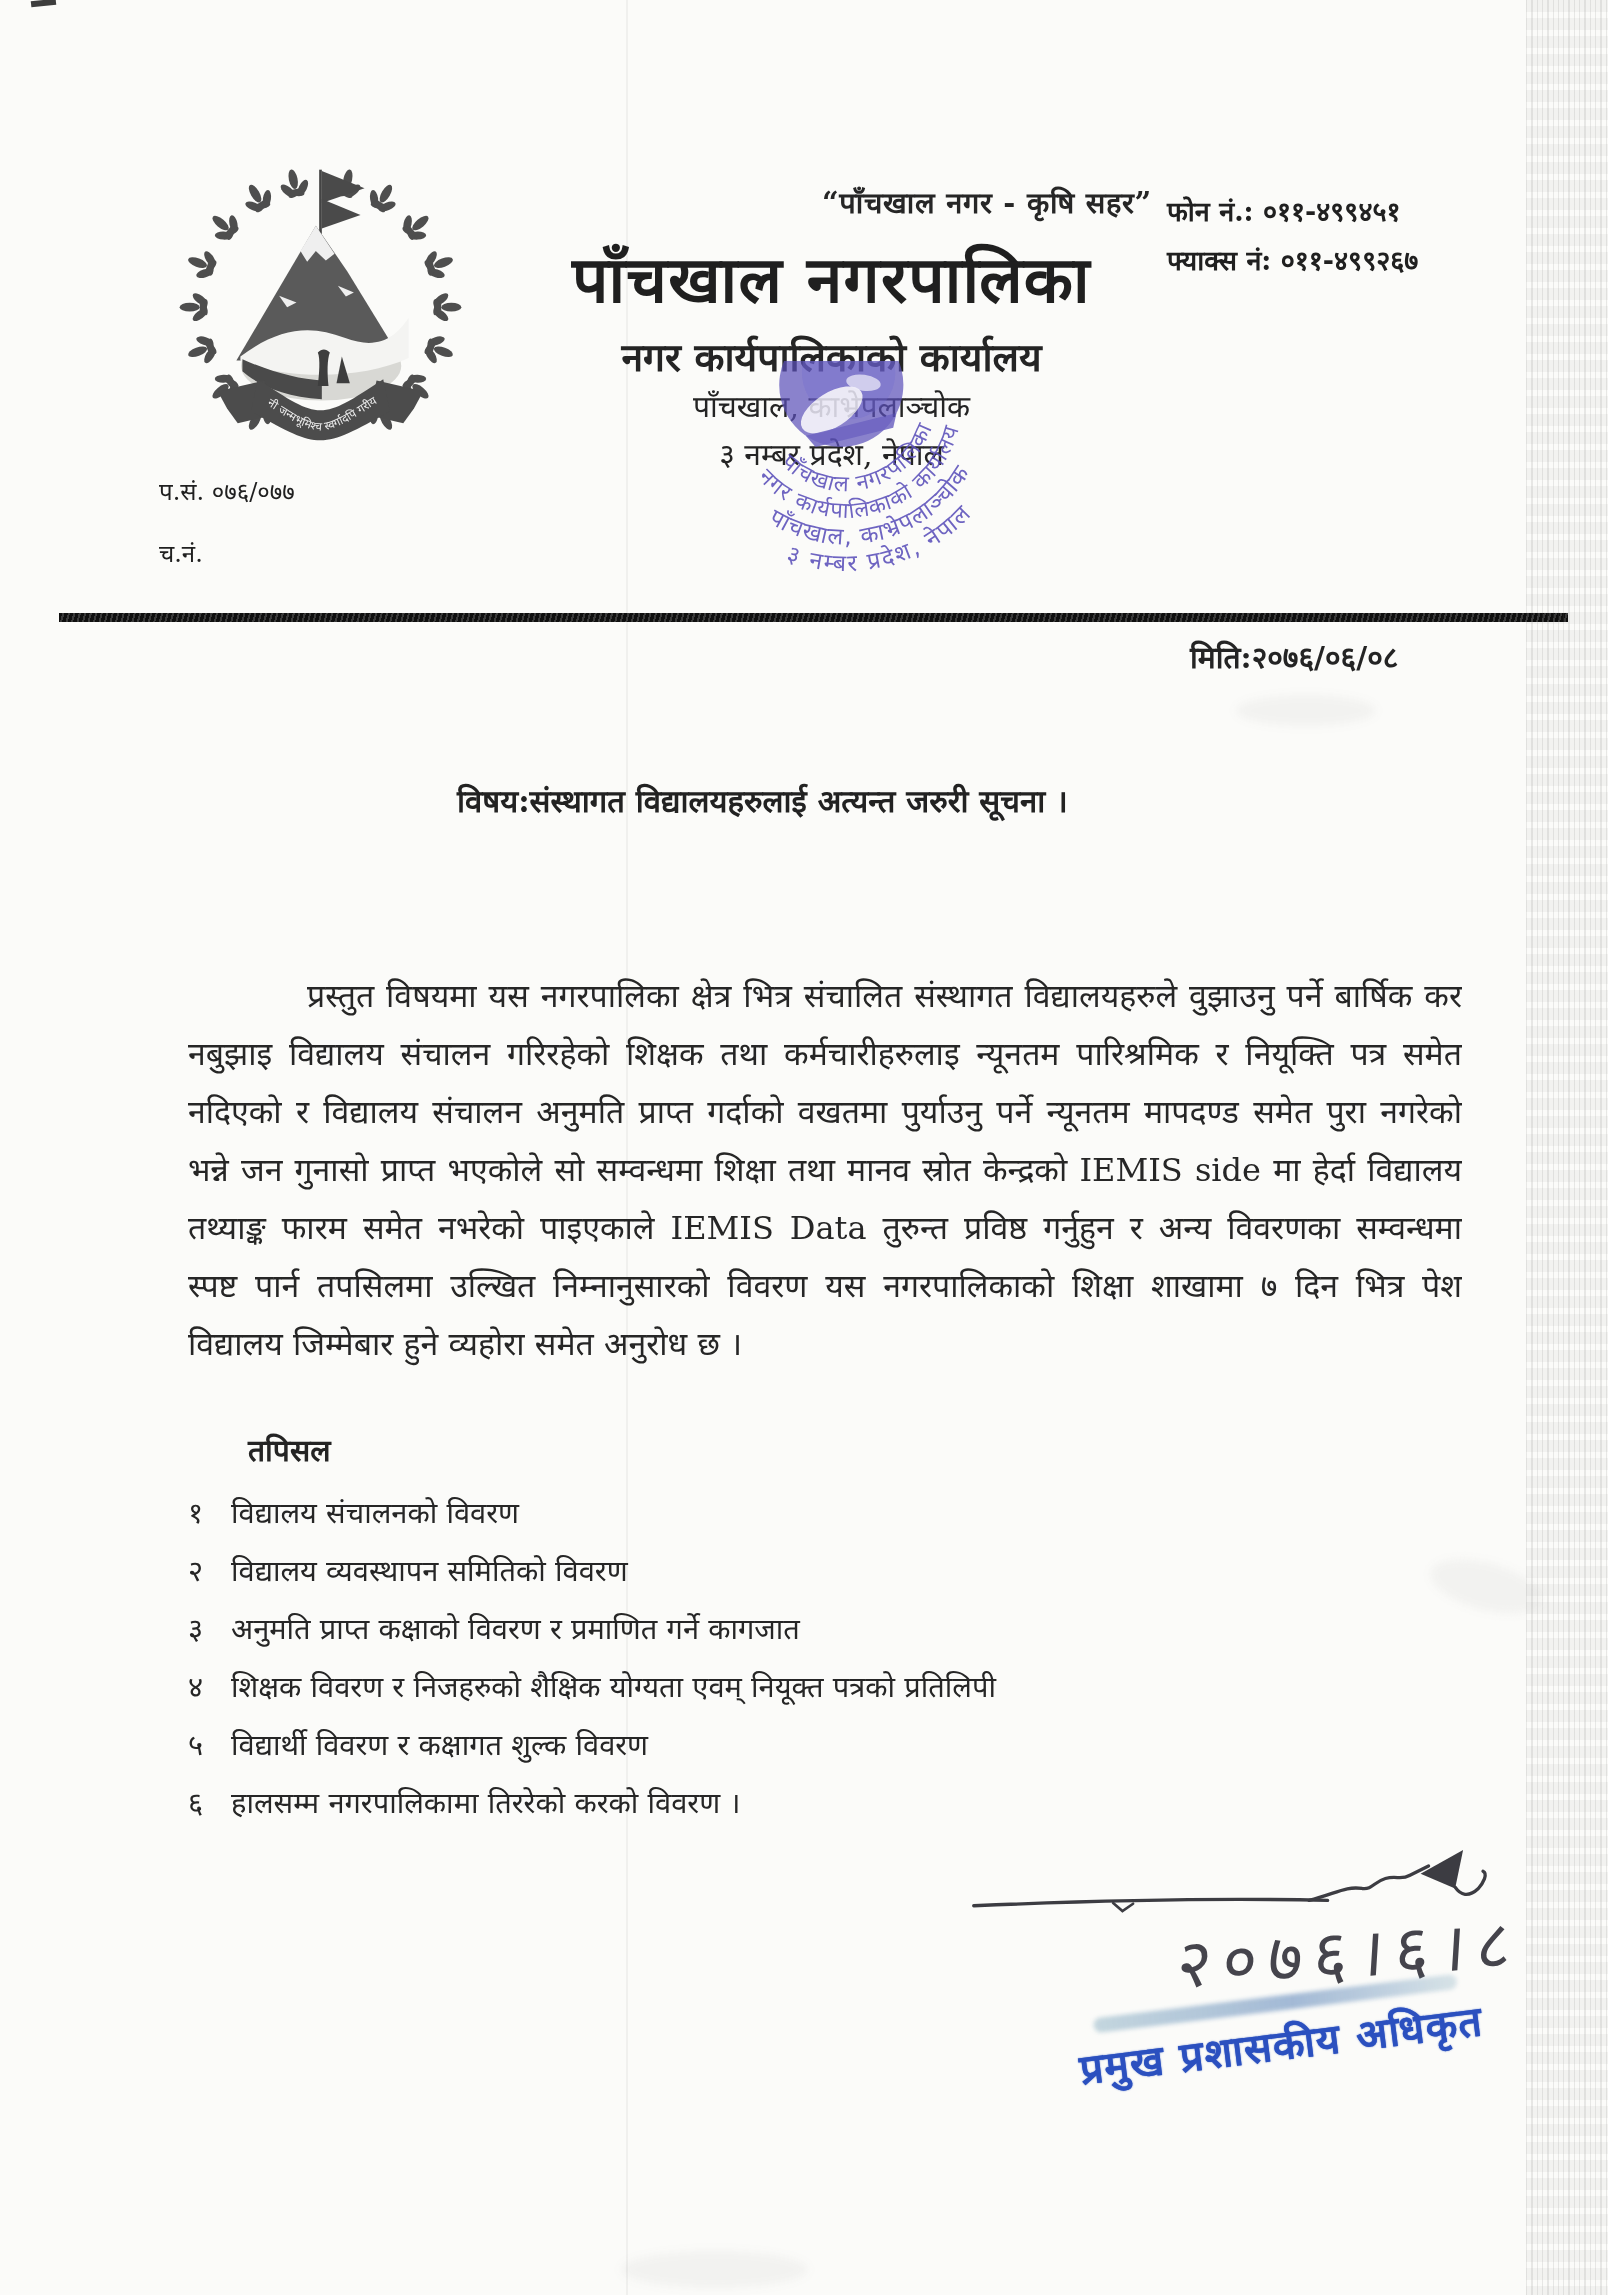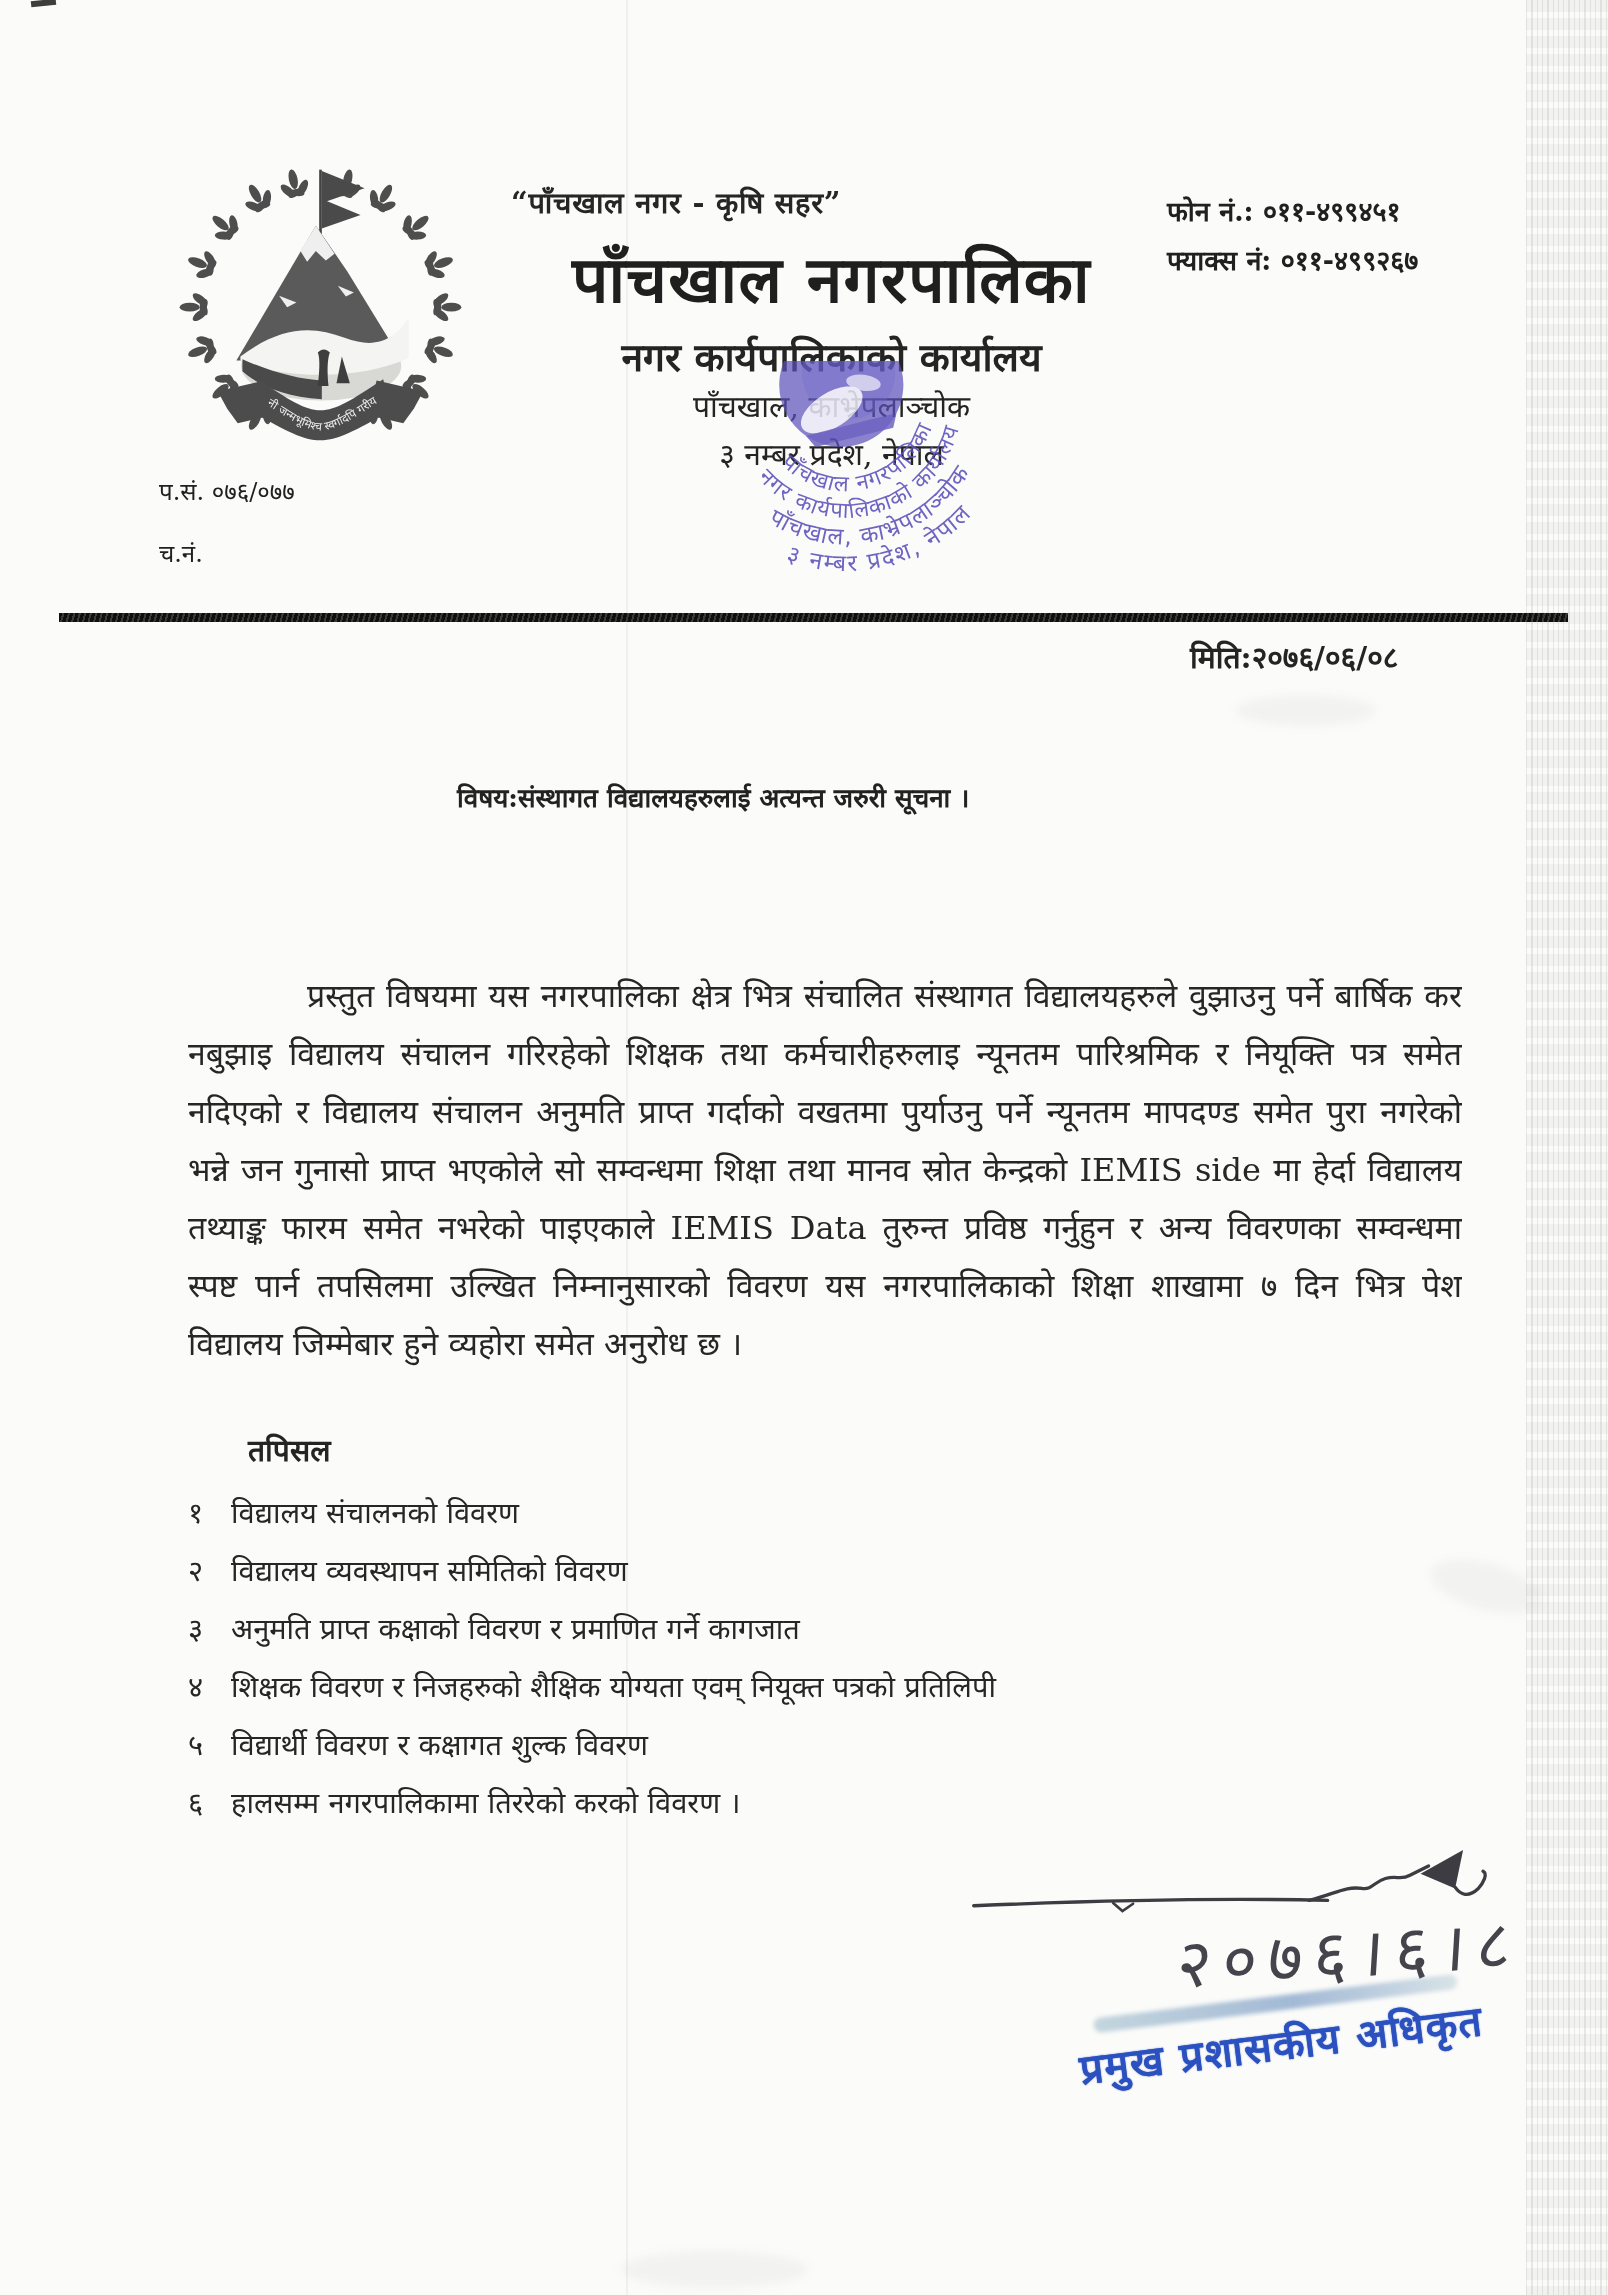--- a/index.html
+++ b/index.html
@@ -5,21 +5,21 @@
   html,body{margin:0;padding:0;background:#d8d8d5;}
   .page{
     position:relative; width:1609px; height:2295px;
     background:#fbfbf9; overflow:hidden;
     color:#2e2d2b;
     font-family:"DejaVu Sans","Liberation Sans",sans-serif;
   }
   .abs{position:absolute;}
 
   
-  .slogan{left:511px; top:182px; width:641px; text-align:left;
+  .slogan{left:511px; top:182px; width:641px; text-align:right;
     font-size:29px; font-weight:600; letter-spacing:0.7px; color:#262626;
     font-family:"DejaVu Serif","Liberation Serif",serif;}
   .title{left:491px; top:234px; width:681px; text-align:center;
     font-size:64px; font-weight:700; color:#1f1f1f; letter-spacing:1.3px;
     font-family:"DejaVu Serif","Liberation Serif",serif;}
   .office{left:511px; top:329px; width:641px; text-align:center;
     font-size:39px; font-weight:600; color:#242424;
     font-family:"DejaVu Serif","Liberation Serif",serif;}
   .addr{left:511px; width:641px; text-align:center; font-size:30px;
     color:#242424; font-family:"DejaVu Serif","Liberation Serif",serif;}
@@ -31,21 +31,21 @@
     line-height:62px; white-space:nowrap;
     font-family:"DejaVu Serif","Liberation Serif",serif;}
 
   .divider{left:59px; top:613px; width:1509px; height:9.4px;
     background:repeating-linear-gradient(105deg,#0f0f0f 0 3.3px,#3a3a3a 3.3px 5.3px);}
 
   
   .date-line{left:1190px; top:636px; font-size:30px; font-weight:600;
     color:#242424; white-space:nowrap;
     font-family:"DejaVu Serif","Liberation Serif",serif;}
-  .subject{left:457px; top:779px; width:614px; font-size:26px;
+  .subject{left:457px; top:779px; width:614px; font-size:31px;
     font-weight:600; color:#222; 
     font-family:"DejaVu Serif","Liberation Serif",serif;}
   .body-block{left:188px; top:967px; width:1274px;
     font-family:"DejaVu Serif","Liberation Serif",serif;}
   .bline{height:58px; line-height:58px; font-size:32px; color:#262626;
     overflow:hidden;}
   .bline.j{text-align:justify; -moz-text-align-last:justify; text-align-last:justify;}
   .bline.first{text-indent:119px;}
   .annex-heading{left:248px; top:1429px; font-size:30px; font-weight:600;
     color:#242424; font-family:"DejaVu Serif","Liberation Serif",serif;}

